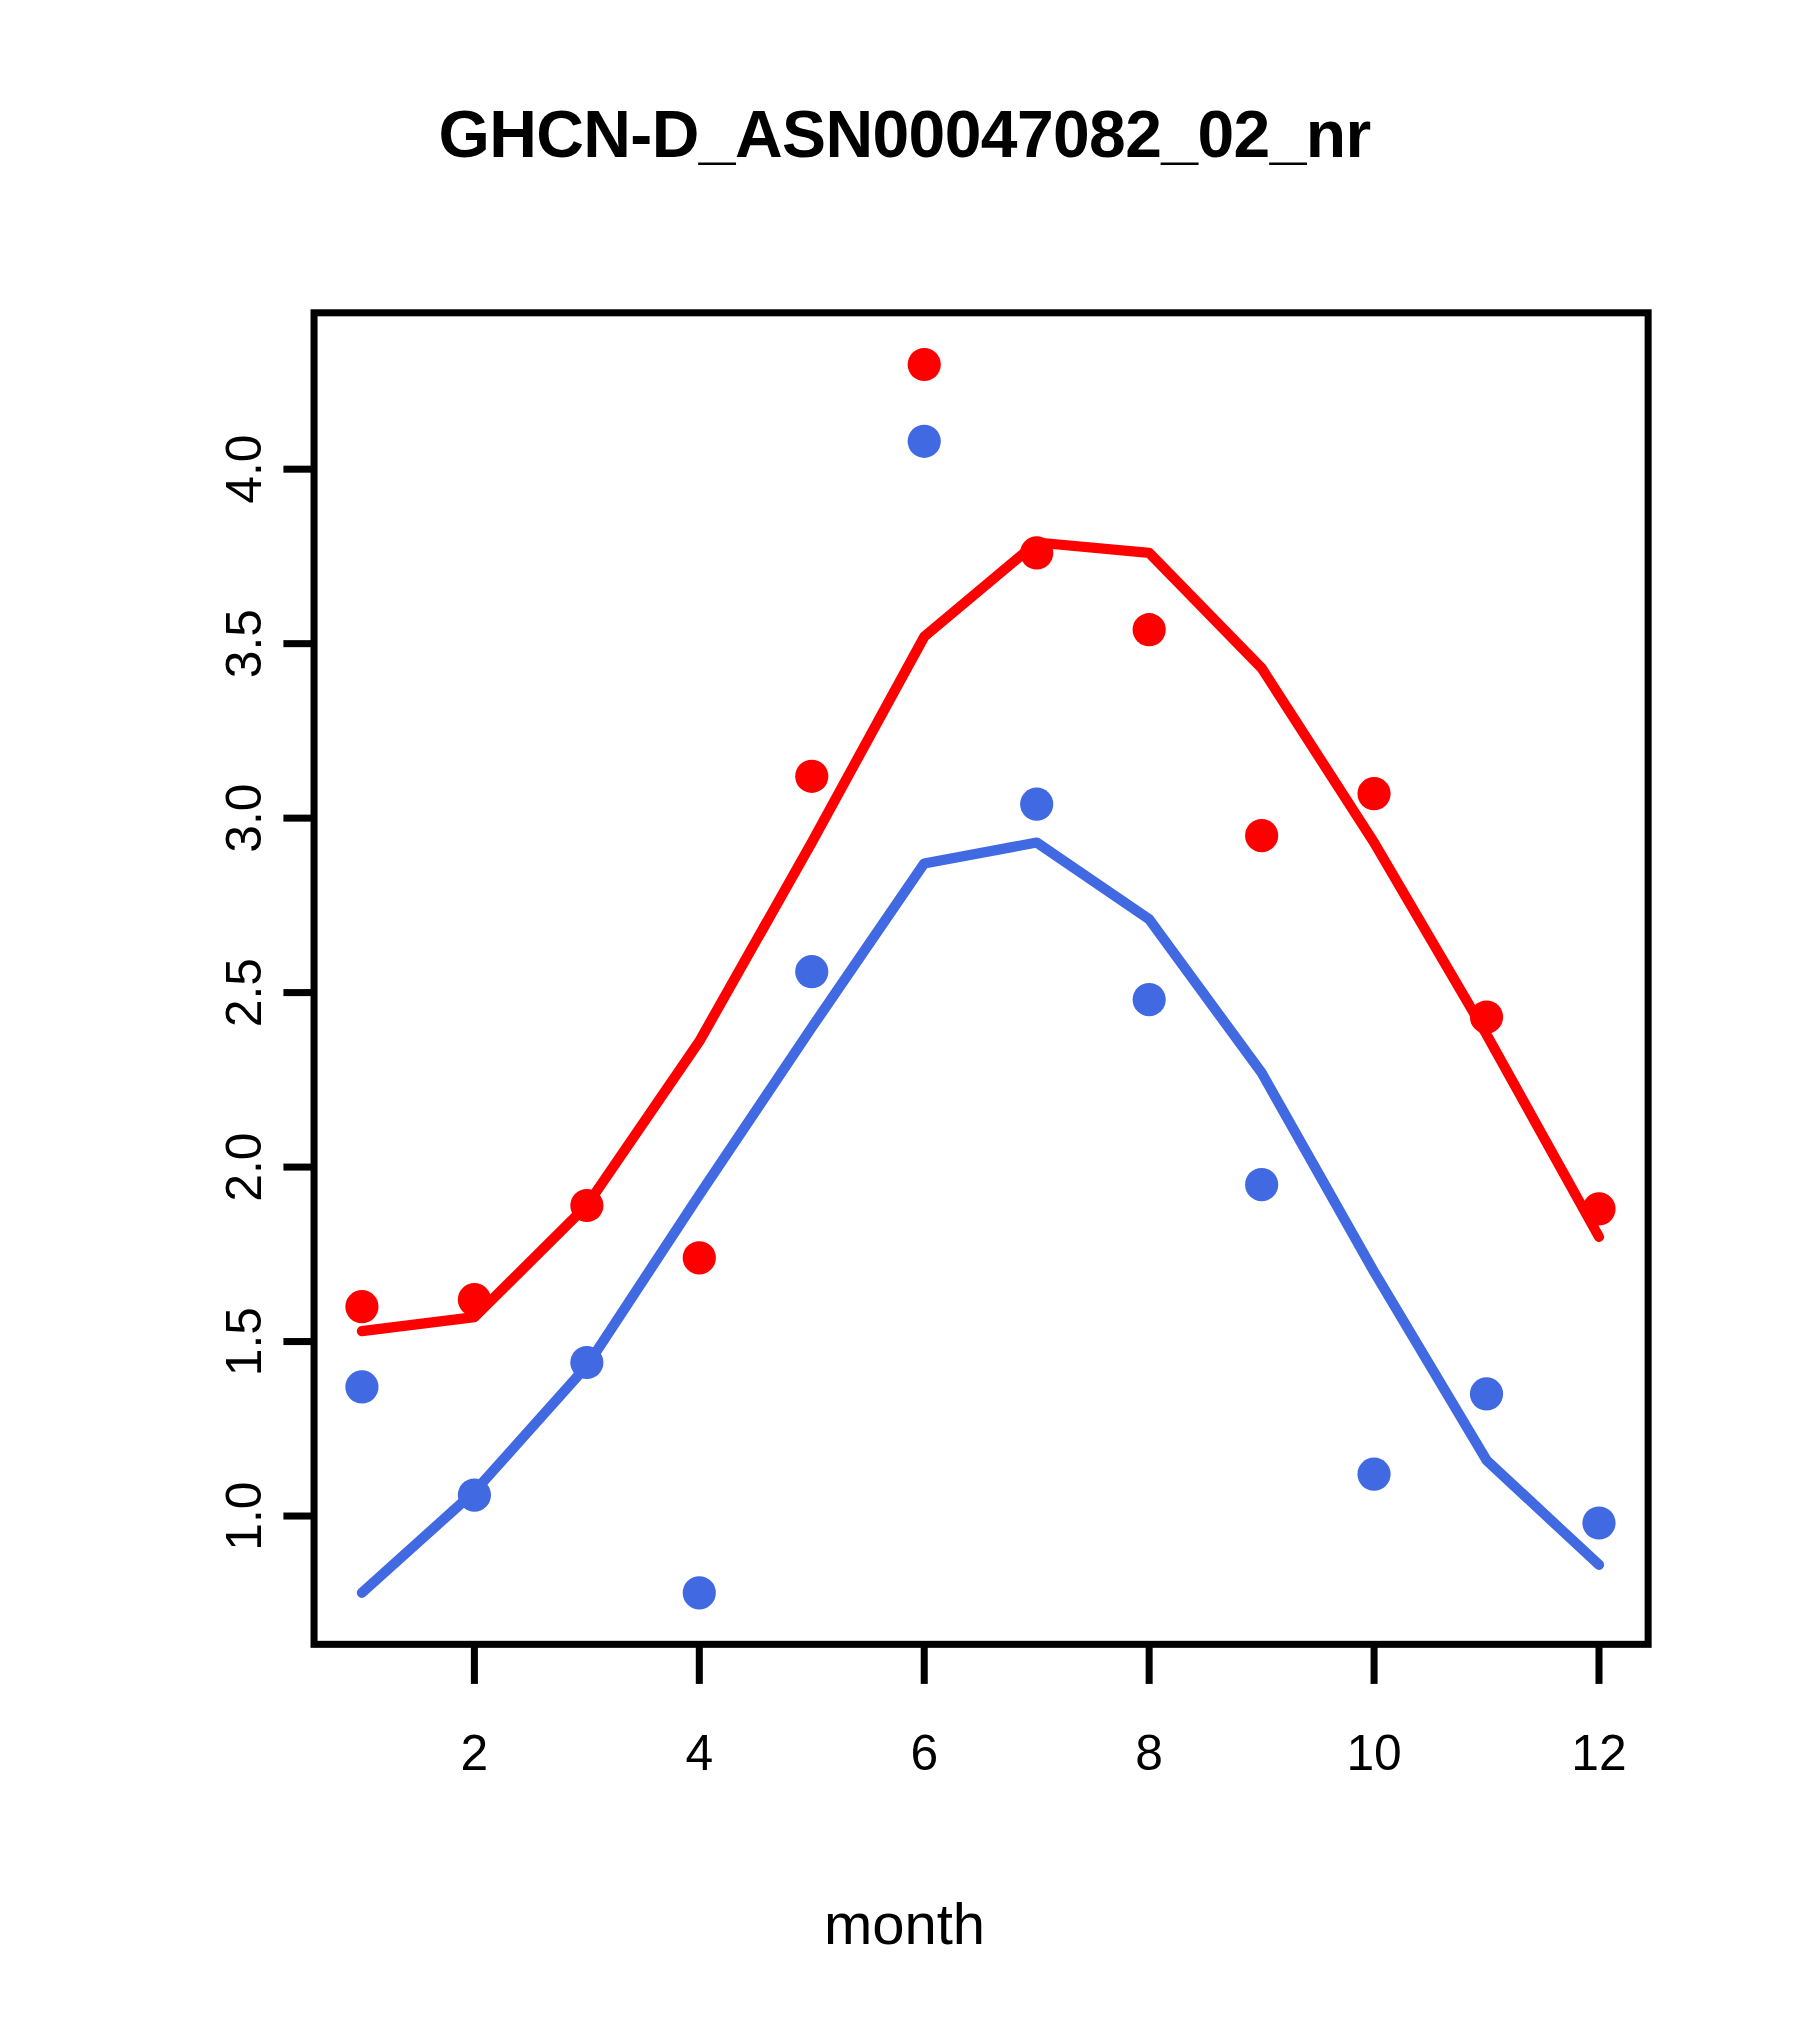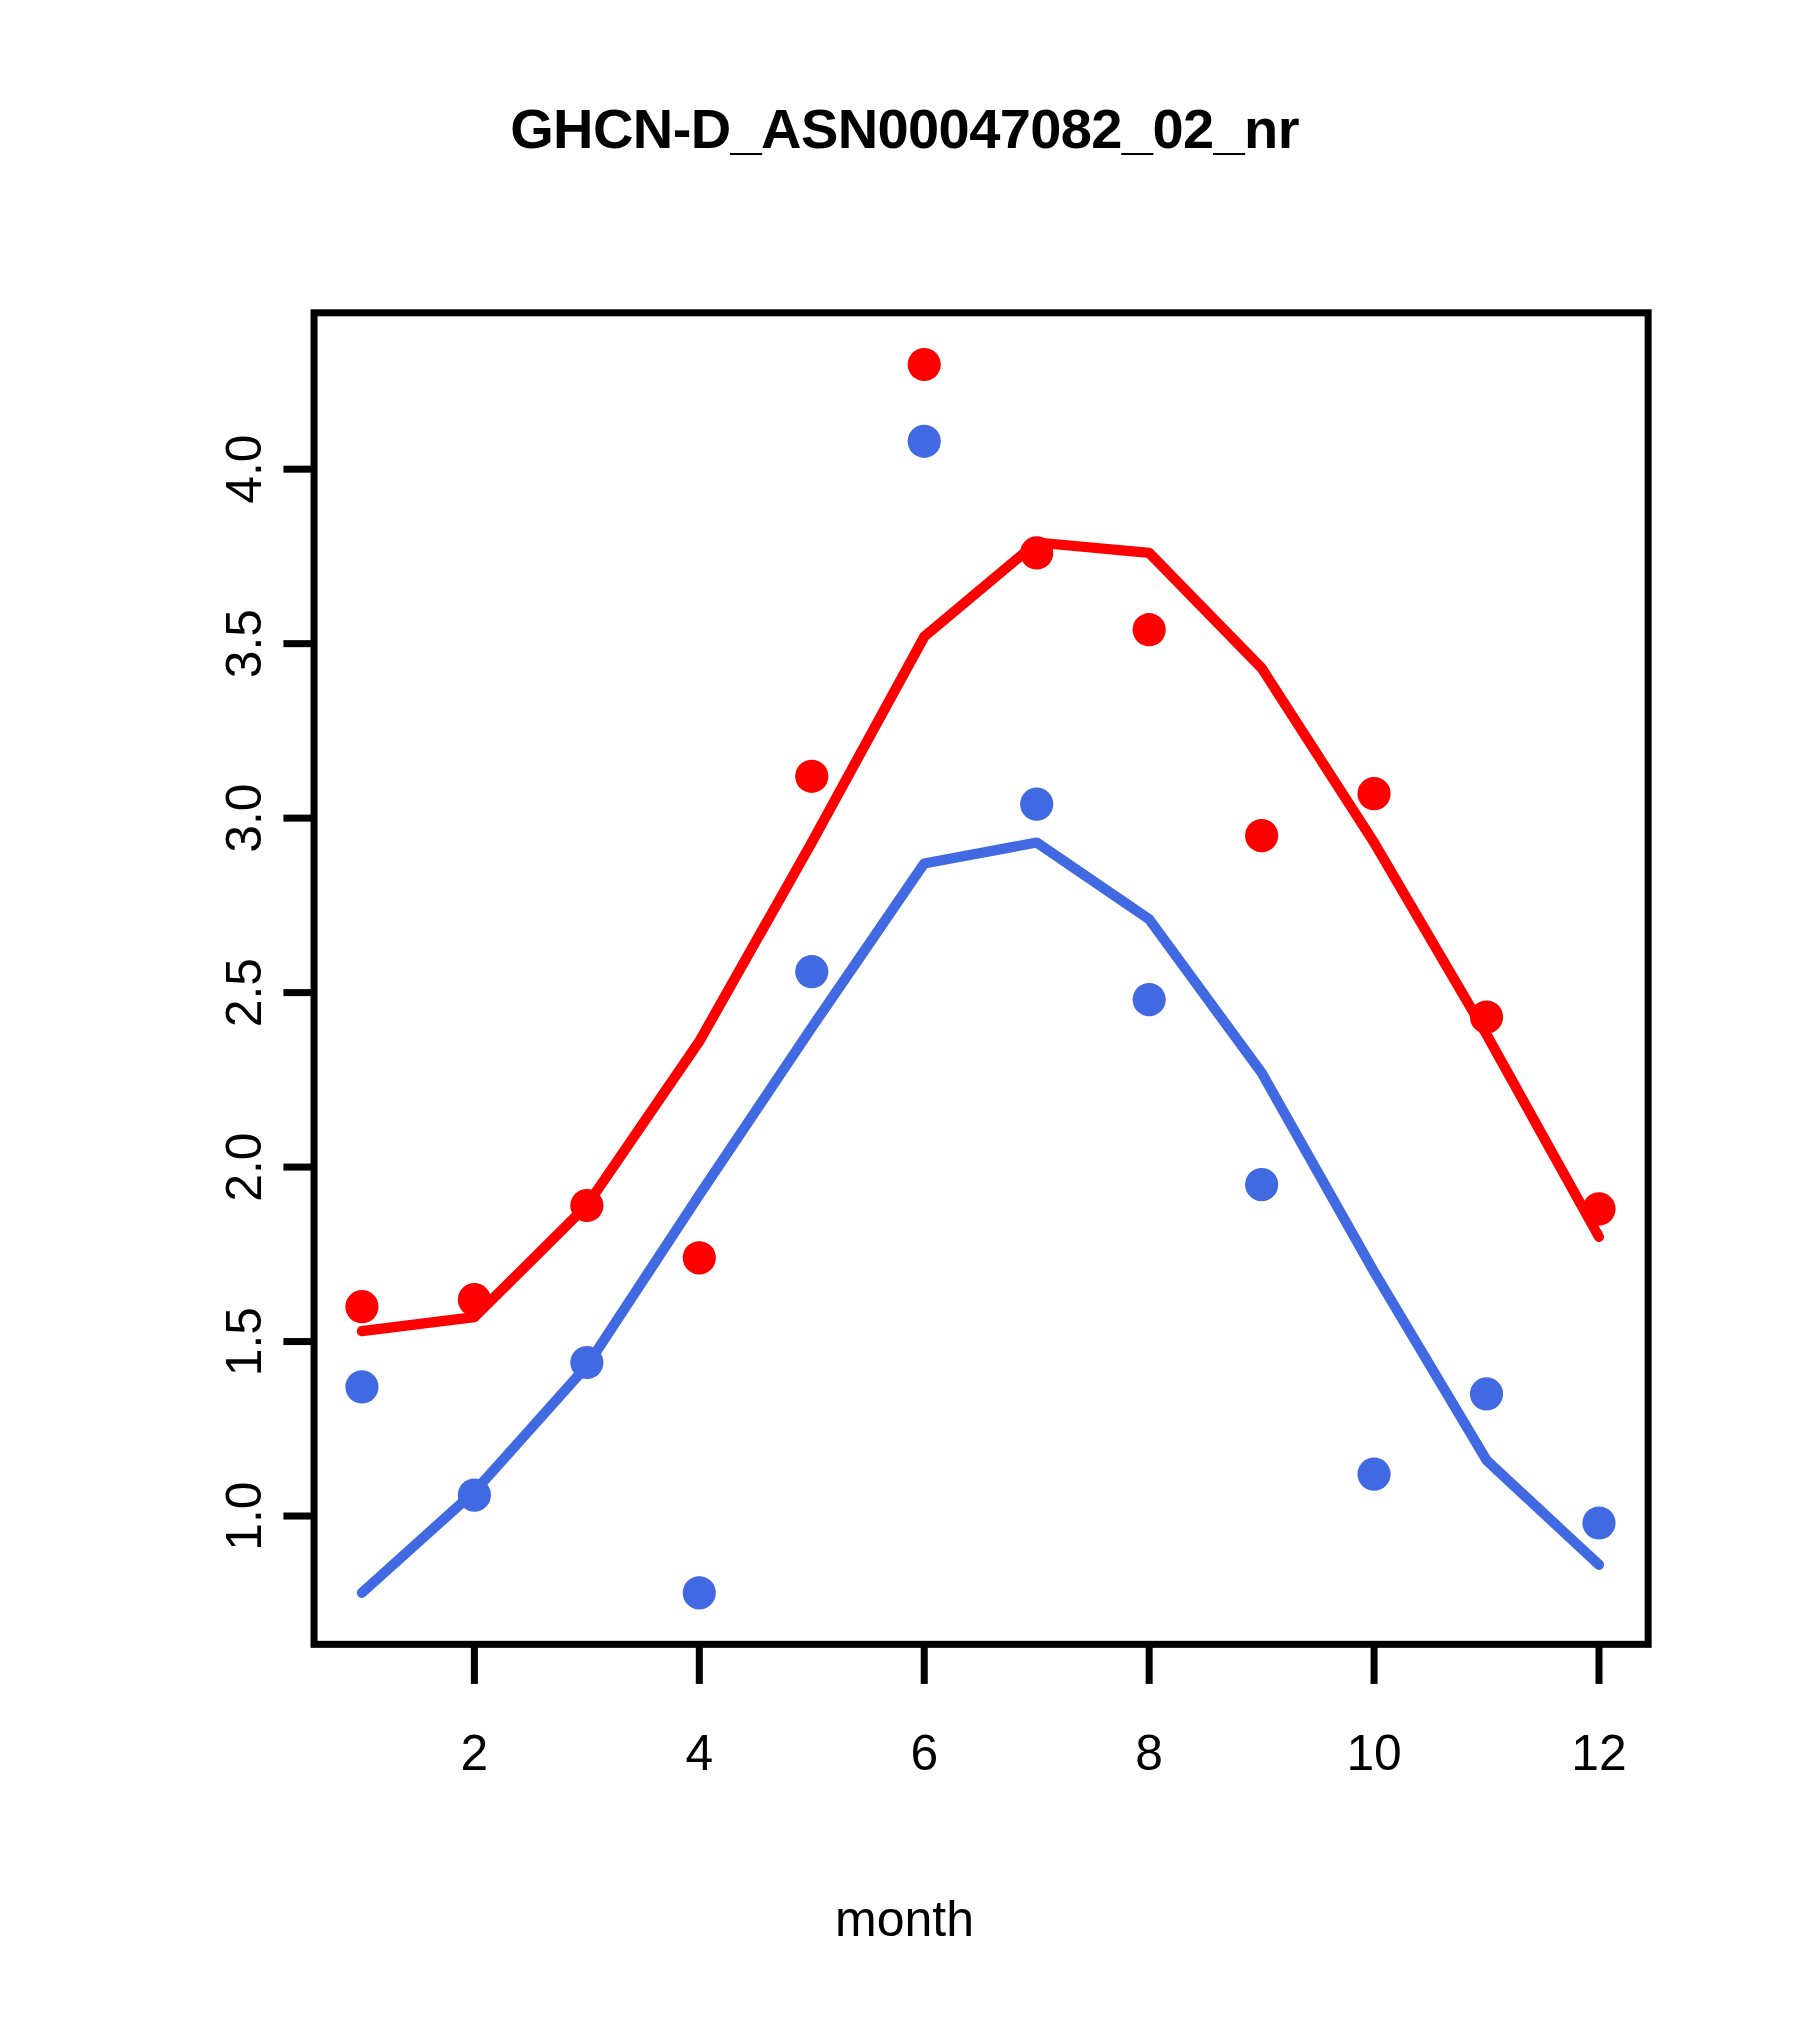--- a/index.html
+++ b/index.html
@@ -10,34 +10,34 @@
     height:2035px;
     background:#ffffff;
     overflow:hidden;
   }
   #chart-title{
     position:absolute;
     left:0;
     top:96px;
     width:1809px;
     text-align:center;
-    font-size:56px;
+    font-size:66px;
     font-weight:bold;
     color:#000000;
     letter-spacing:-0.6px;
     font-family:"Liberation Sans", sans-serif;
     white-space:nowrap;
   }
   #xlabel{
     position:absolute;
     left:0;
     top:1890px;
     width:1809px;
     text-align:center;
-    font-size:50px;
+    font-size:58px;
     color:#000000;
     font-family:"Liberation Sans", sans-serif;
   }
   #plot-svg{
     position:absolute;
     left:0;
     top:0;
   }
   .ytick-label{
     font-size:78px;

